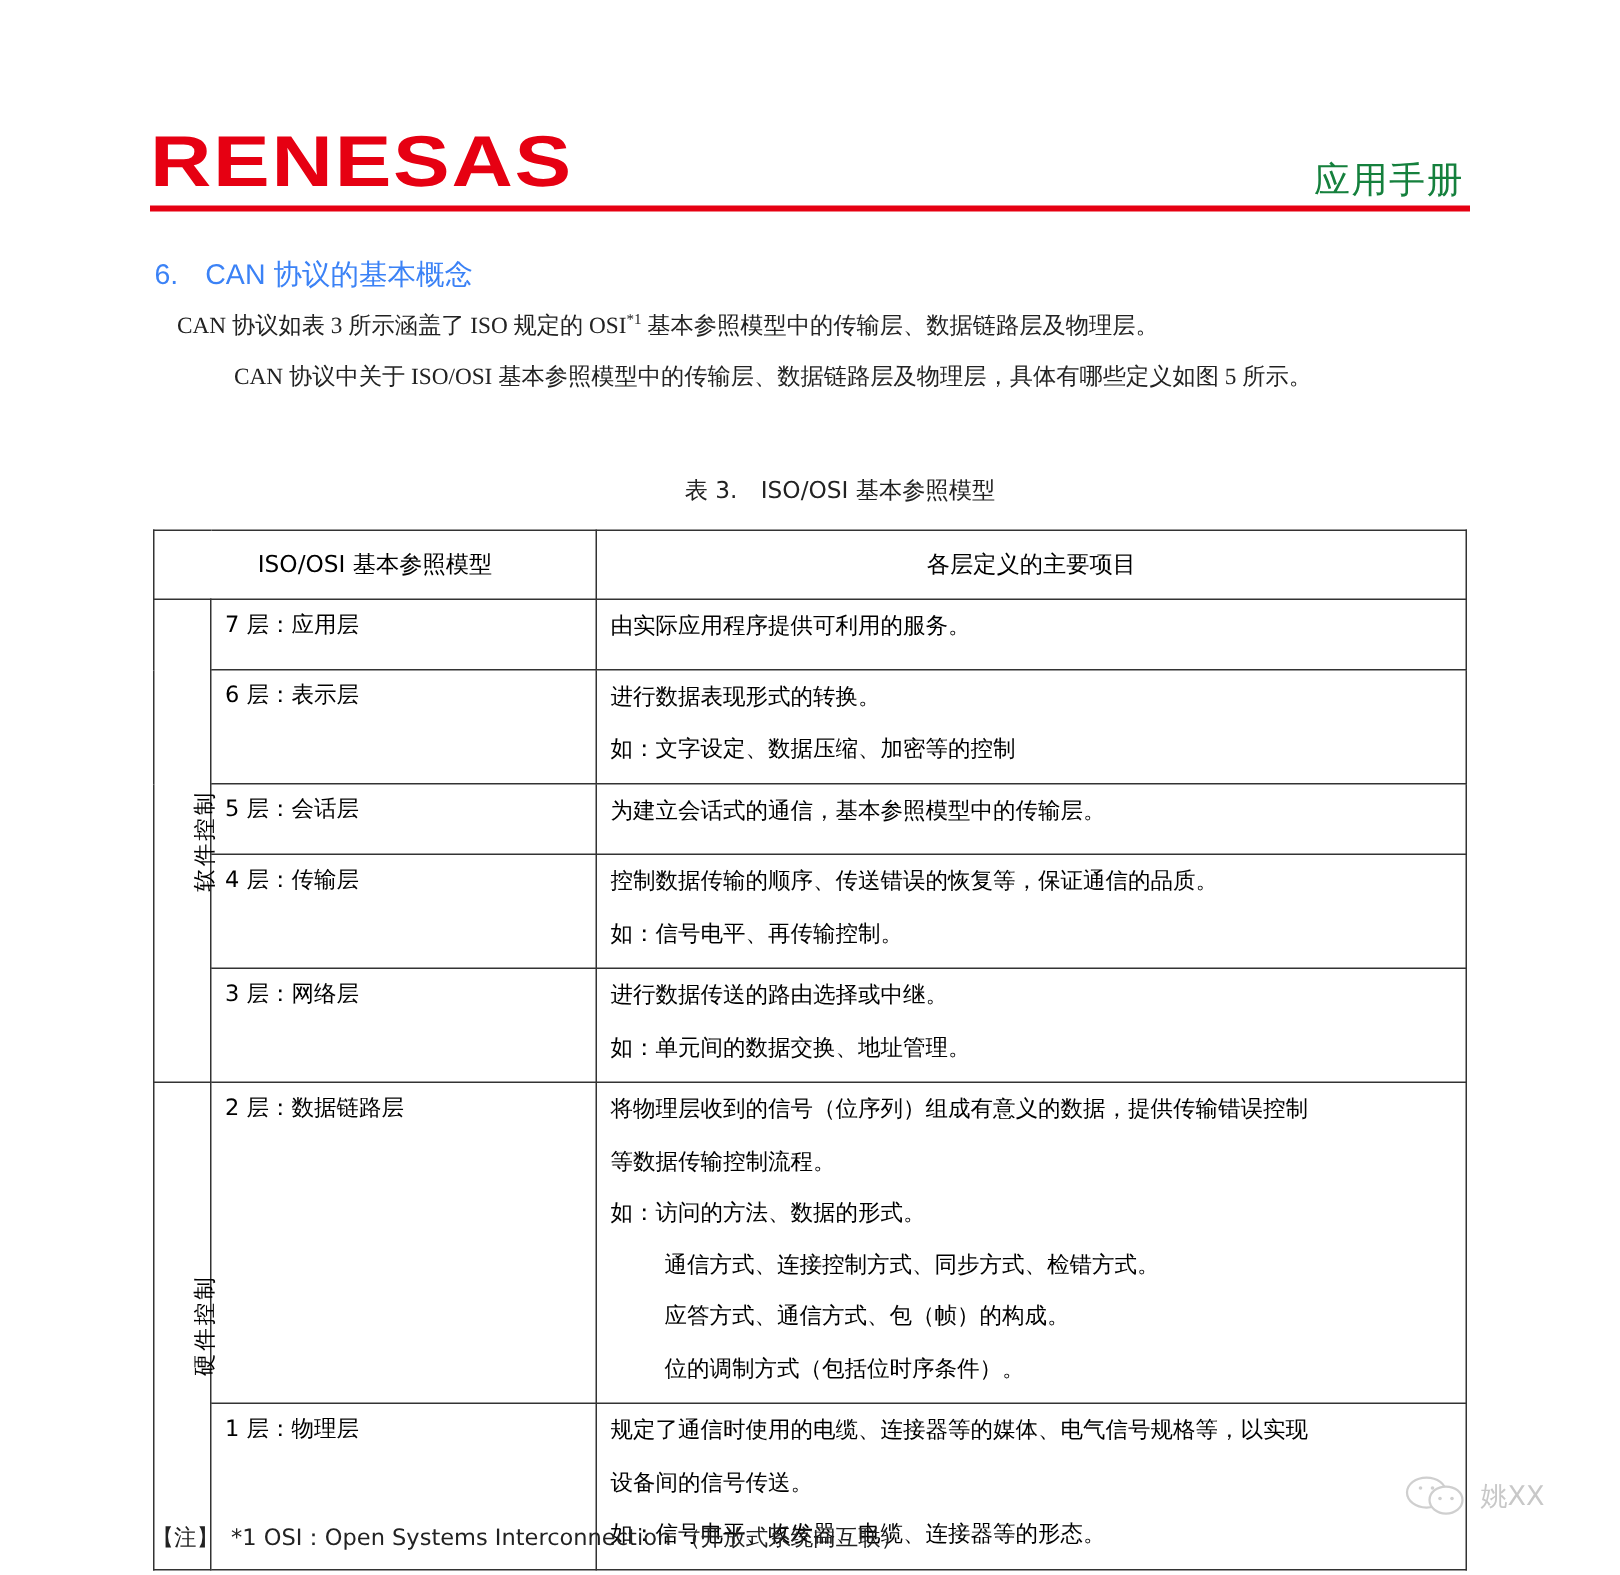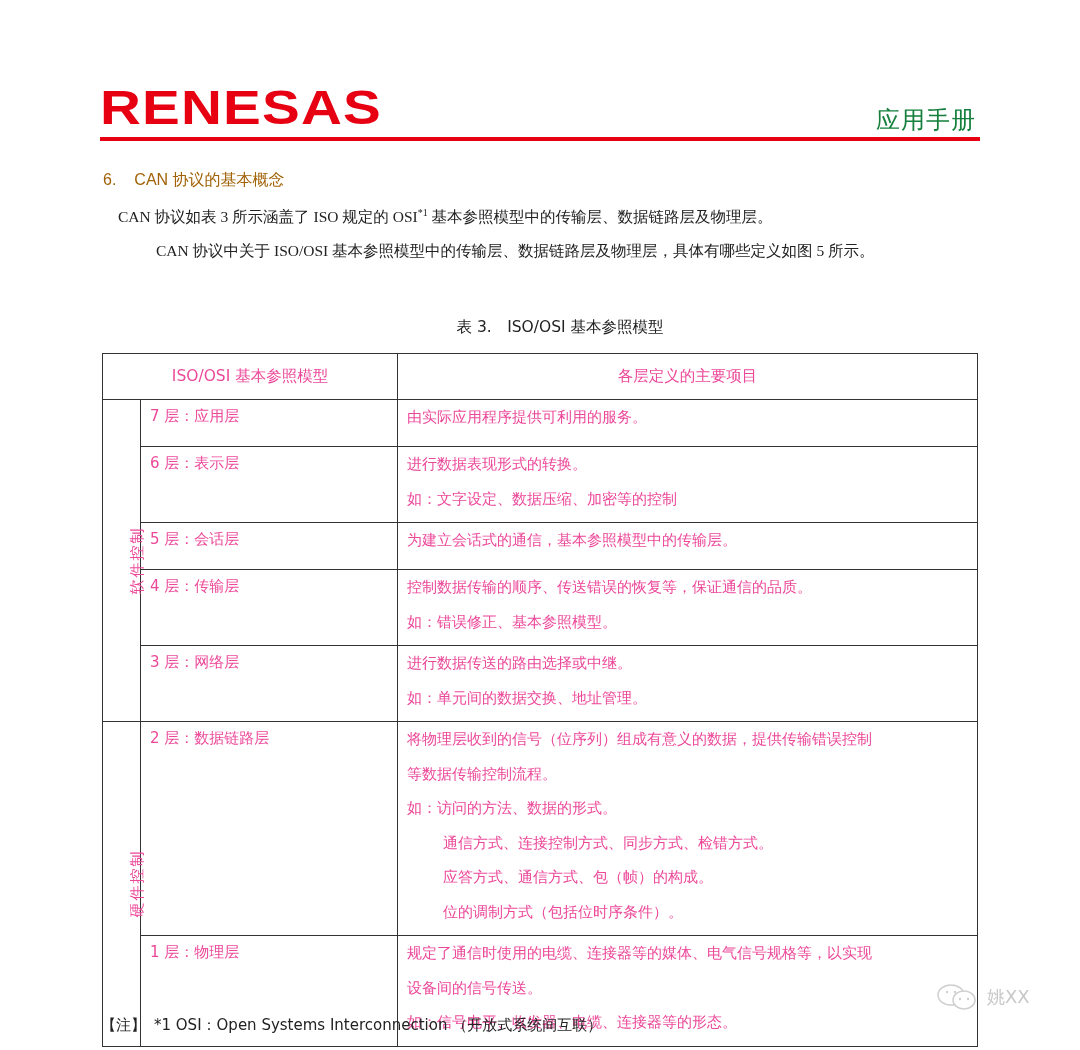--- a/index.html
+++ b/index.html
@@ -11,37 +11,37 @@
     position:absolute; left:100px; top:82px; height:50px;
   }
   .doc-type {
     position:absolute; left:876px; top:104px; font-size:24px; color:#15803d; letter-spacing:1px;
     font-family:"DejaVu Sans",sans-serif;
   }
   .red-rule {
     position:absolute; left:100px; top:137px; width:880px; height:4px; background:#e60012;
   }
   .section-title {
-    position:absolute; left:103px; top:170px; font-size:16px; color:#a16207;
+    position:absolute; left:103px; top:170px; font-size:19px; color:#3b82f6;
     font-family:"Liberation Sans","DejaVu Sans",sans-serif;
   }
   .section-title .num { margin-right:18px; }
   .para {
     position:absolute; left:118px; font-size:15.5px; color:#222;
     font-family:"Liberation Serif","DejaVu Serif",serif;
   }
   .para sup { font-size:10px; }
   .p1 { top:207px; }
   .p2 { top:241px;margin-left:38px; }
   .caption {
     position:absolute; left:0; width:1080px; text-align:center; top:317px; font-size:15.5px; color:#222;margin-left:20px;
   }
   table.osi {
     position:absolute; left:102px; top:353px; width:875px; border-collapse:collapse;
-    font-size:15px; color:#ec4899; table-layout:fixed;
+    font-size:15px; color:#000000; table-layout:fixed;
   }
   table.osi td, table.osi th {
     border:1.3px solid #333; vertical-align:top; padding:0; font-weight:normal;
   }
   table.osi th { height:45px; vertical-align:middle; font-size:15.5px; }
   .col-side { width:38px; }
   .col-layer { width:257px; }
   .col-desc { width:580px; }
   .side-label {
     vertical-align:middle !important; text-align:center;
@@ -113,21 +113,21 @@
     <td class="layer-name">5 层：会话层</td>
     <td class="desc">
       <div class="line">为建立会话式的通信，基本参照模型中的传输层。</div>
     </td>
   </tr>
 
   <tr style="height:69px">
     <td class="layer-name">4 层：传输层</td>
     <td class="desc">
       <div class="line">控制数据传输的顺序、传送错误的恢复等，保证通信的品质。</div>
-      <div class="line">如：错误修正、基本参照模型。</div>
+      <div class="line">如：信号电平、再传输控制。</div>
     </td>
   </tr>
 
   <tr style="height:69px">
     <td class="layer-name">3 层：网络层</td>
     <td class="desc">
       <div class="line">进行数据传送的路由选择或中继。</div>
       <div class="line">如：单元间的数据交换、地址管理。</div>
     </td>
   </tr>

